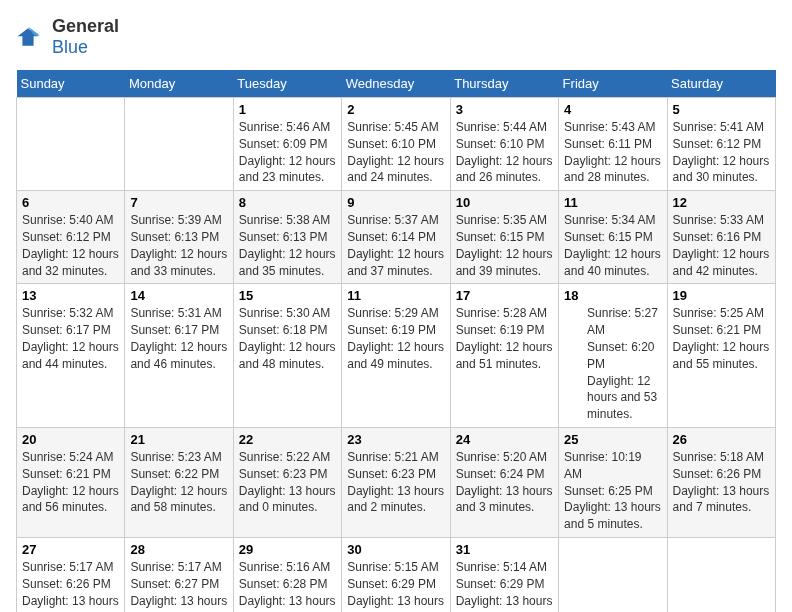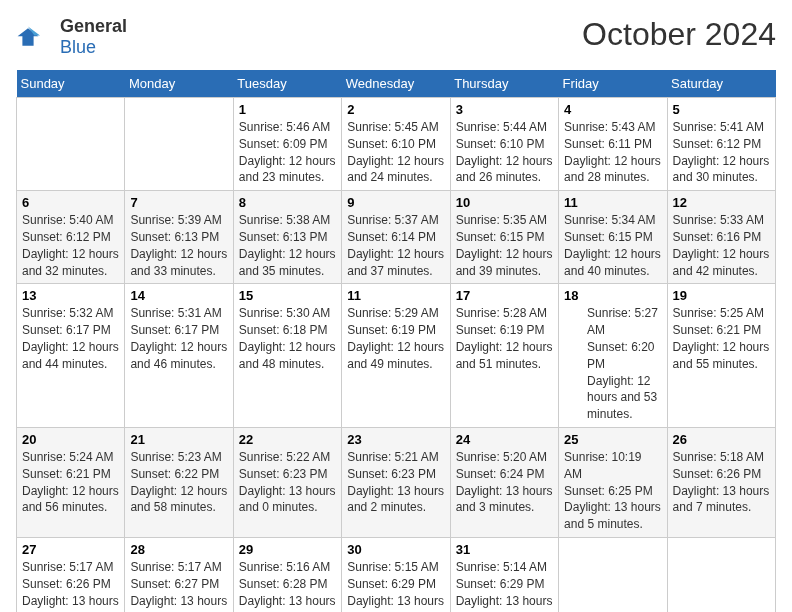--- a/index.html
+++ b/index.html
@@ -12,21 +12,21 @@
     }
     .header {
       display: flex;
       justify-content: space-between;
       align-items: flex-start;
       margin-bottom: 12px;
     }
     .logo {
       display: flex;
       align-items: center;
-      gap: 20px;
+      gap: 12px;
     }
     .logo-text-general {
       font-size: 18px;
       font-weight: bold;
       color: #333;
     }
     .logo-text-blue {
       font-size: 18px;
       font-weight: normal;
       color: #2a6db5;
@@ -94,21 +94,20 @@
     <svg class="logo-bird" viewBox="0 0 30 30">
       <polygon points="15,4 28,14 22,14 22,26 8,26 8,14 2,14" fill="#2a6db5"></polygon>
       <polygon points="15,2 30,13 23,13" fill="#4a9fd5"></polygon>
     </svg>
     <div>
       <span class="logo-text-general">General</span><br>
       <span class="logo-text-blue">Blue</span>
     </div>
   </div>
   <div class="title-block">
-    <div class="month-title">October 2024</div>
   </div>
 </div>
 
 <table class="calendar">
   <thead>
     <tr>
     <th>Sunday</th>
         <th>Monday</th>
         <th>Tuesday</th>
         <th>Wednesday</th>

